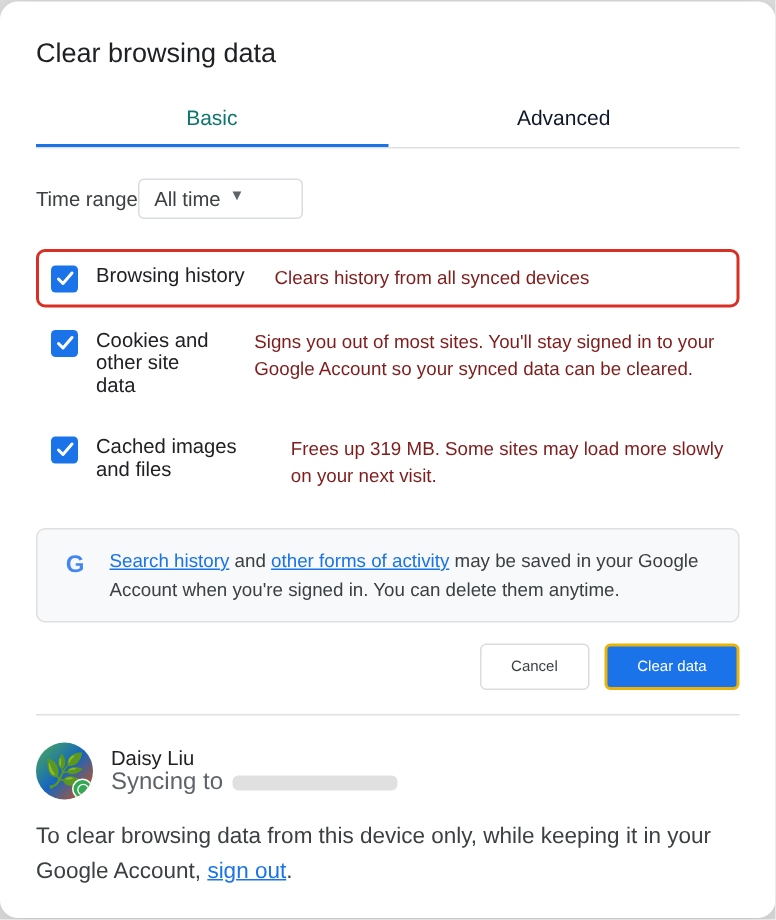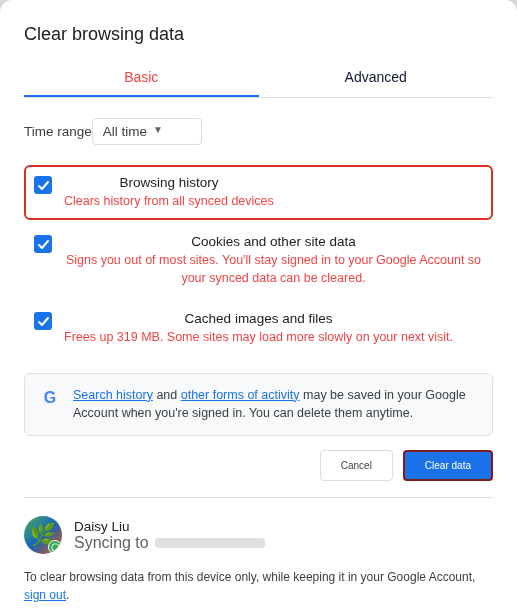--- a/index.html
+++ b/index.html
@@ -33,21 +33,21 @@
       flex: 1;
       text-align: center;
       padding: 8px 0 10px 0;
       font-size: 14px;
       cursor: pointer;
       color: #0f172a;
       border-bottom: 2px solid transparent;
       font-weight: 400;
     }
     .tab.active {
-      color: #ef4444;
+      color: #0f766e;
       border-bottom: 2px solid #1a73e8;
       font-weight: 500;
     }
     .time-range-row {
       display: flex;
       align-items: center;
       margin-bottom: 14px;
       padding: 4px 0;
     }
     .time-range-label {
@@ -104,33 +104,33 @@
       justify-content: center;
       margin-top: 1px;
       cursor: pointer;
     }
     .checkbox svg {
       width: 13px;
       height: 13px;
     }
     .option-text {
       display: flex;
-      flex-direction: column;
-      text-align: center;
+      flex-direction: row;
     }
     .option-title {
       font-size: 13.5px;
       font-weight: 500;
       color: #202124;
       margin-bottom: 2px;
     }
     .option-desc {
       font-size: 12.5px;
-      color: #ef4444;
+      color: #7f1d1d;
       line-height: 1.45;
+      margin-left: 20px;
     }
     .info-box {
       background: #f8f9fa;
       border: 1px solid #e0e0e0;
       border-radius: 6px;
       padding: 12px 14px;
       display: flex;
       align-items: flex-start;
       gap: 12px;
       margin: 14px 0 14px 0;
@@ -177,21 +177,21 @@
       border: 1px solid transparent;
     }
     .btn-cancel {
       background: #fff;
       color: #3c4043;
       border: 1px solid #dadce0;
     }
     .btn-clear {
       background: #1a73e8;
       color: #fff;
-      border: 2px solid #7f1d1d;
+      border: 2px solid #eab308;
     }
     .user-row {
       display: flex;
       align-items: center;
       gap: 12px;
       padding: 8px 0 6px 0;
     }
     .avatar {
       width: 38px;
       height: 38px;
@@ -234,21 +234,21 @@
       font-size: 16px;
       color: #5f6368;
     }
     .sync-bar {
       width: 110px;
       height: 10px;
       background: #e0e0e0;
       border-radius: 4px;
     }
     .footer-text {
-      font-size: 12px;
+      font-size: 15px;
       color: #3c4043;
       margin-top: 8px;
       line-height: 1.5;
     }
   </style>
 </head>
 <body>
 
 <div class="dialog">
 

